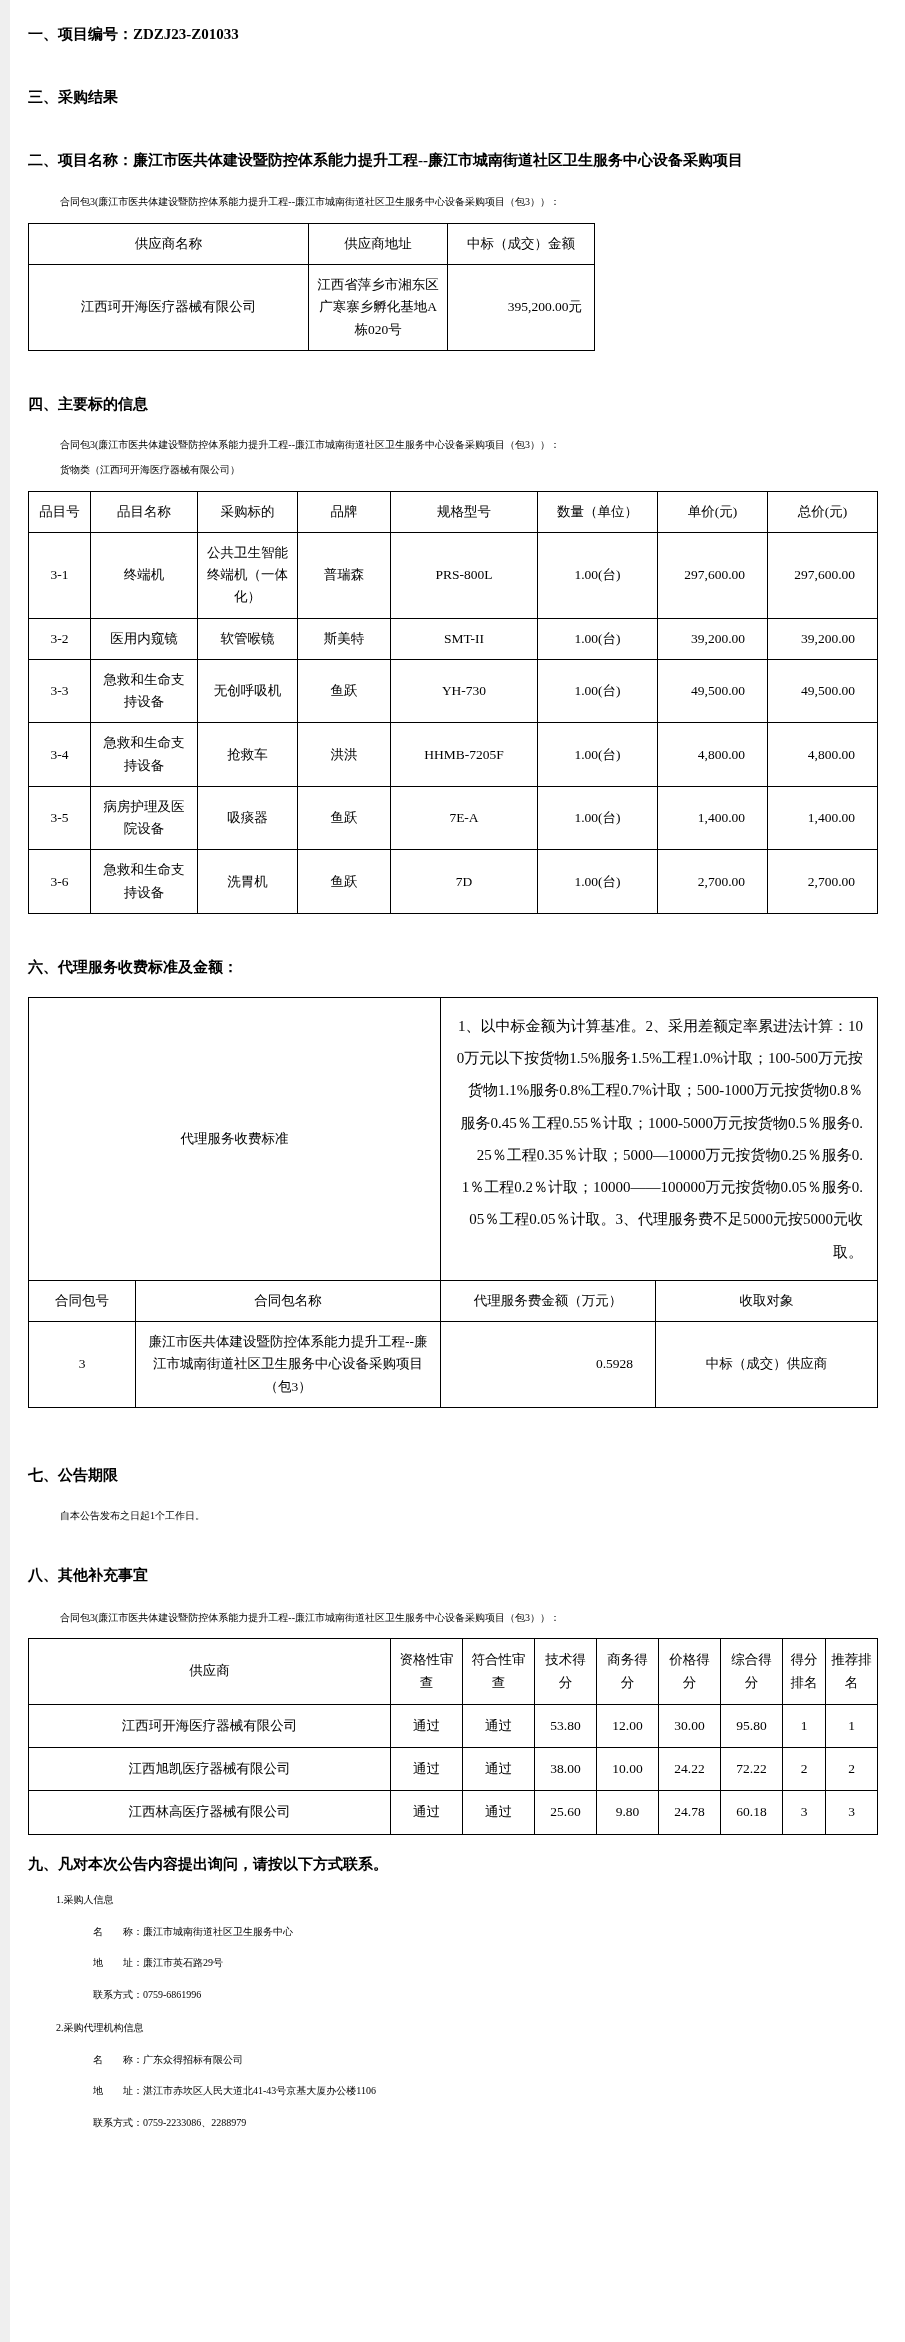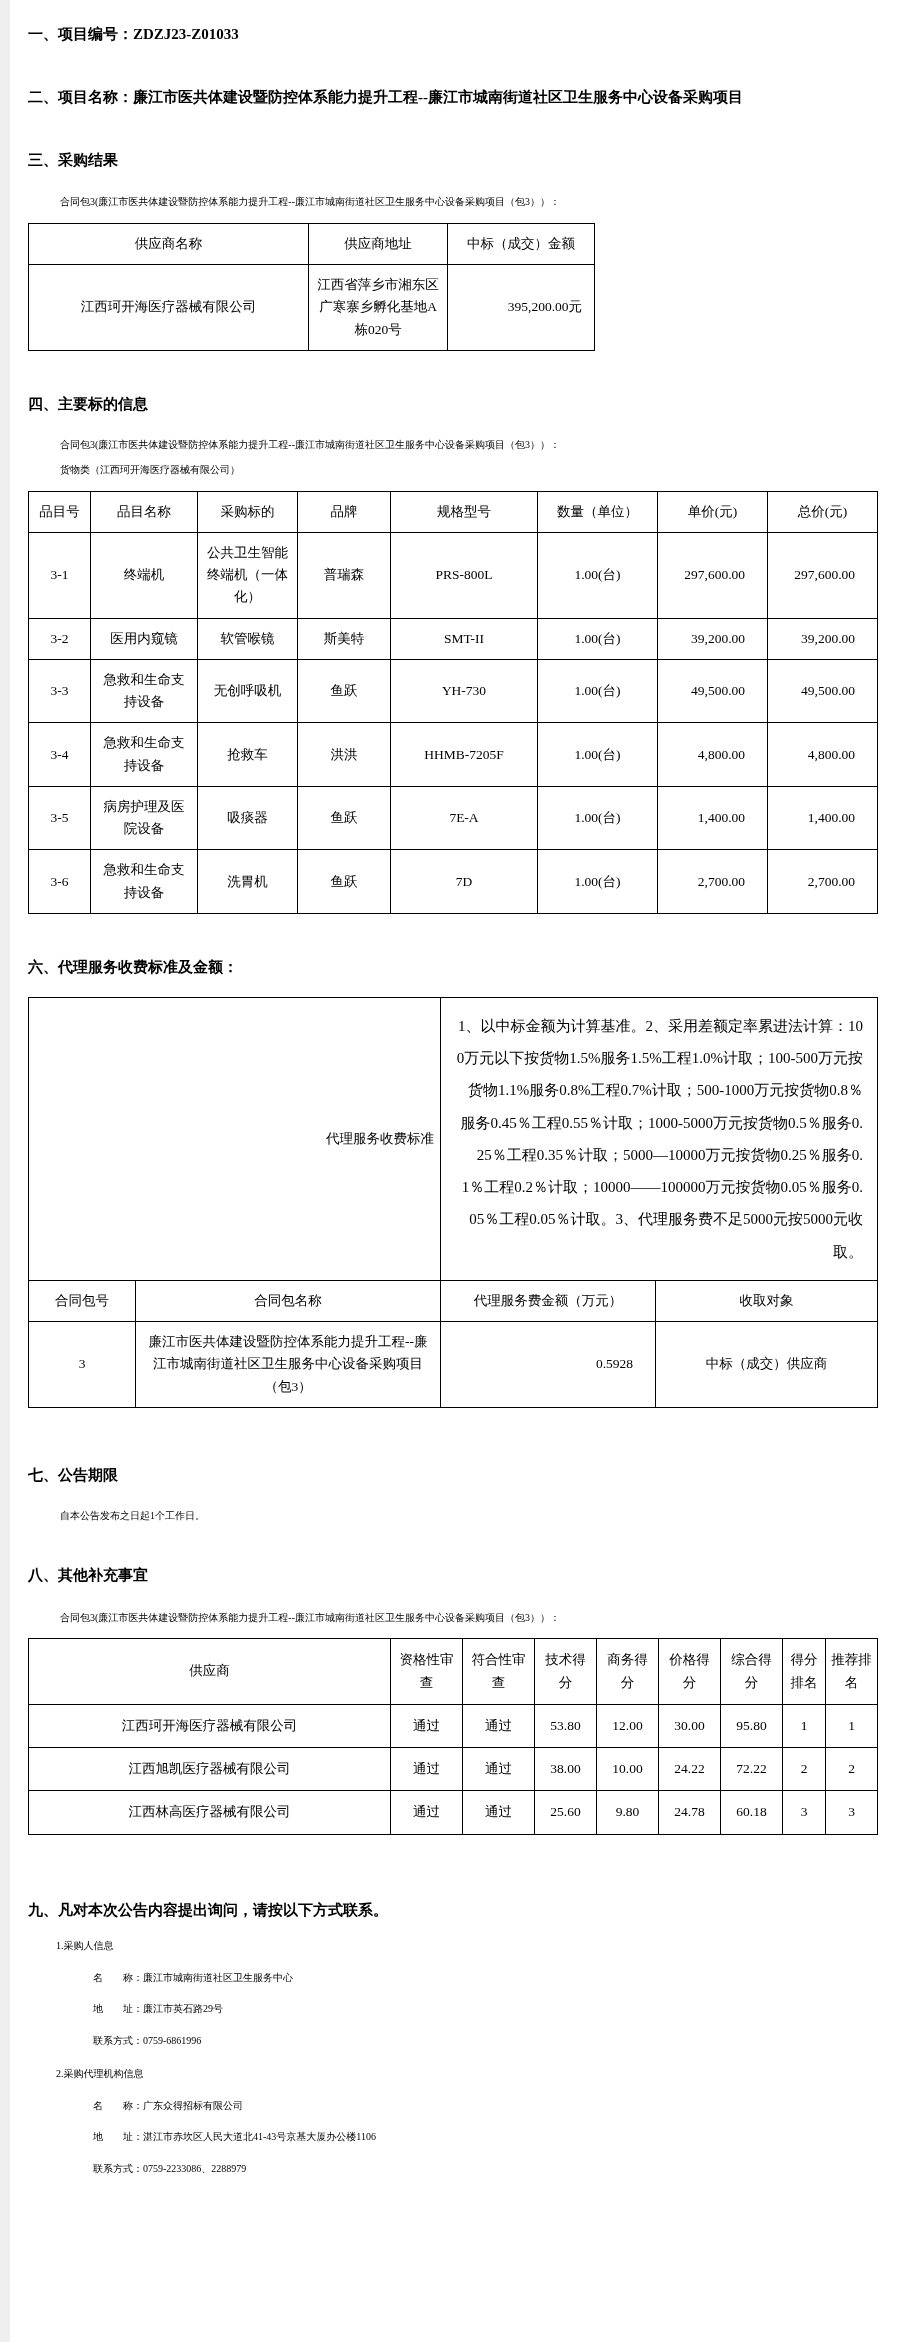--- a/index.html
+++ b/index.html
@@ -26,40 +26,40 @@
     text-align:center;
     vertical-align:middle;
     padding:9px 6px;
     line-height:1.65;
     word-break:break-all;
   }
   .tbl-result { width:566px; }
   .tbl-items, .tbl-fee, .tbl-score { width:849px; }
   .tbl-items td.num, .tbl-fee td.num { text-align:right; padding-right:22px; }
   .tbl-result td.amount { text-align:right; padding-right:12px; }
-  .fee-std-label { text-align:right; }
+  .fee-std-label { text-align:center; }
   .fee-std-text { text-align:right; padding:12px 14px; font-size:15px; line-height:2.15; word-break:break-all; }
   .tbl-score th, .tbl-score td { padding:10px 4px; }
 
   .contact-title { margin:20px 0 0 28px; }
   .contact-line { margin:18px 0 0 65px; }
-  .s9-heading { margin-top:66px; }
+  .s9-heading { margin-top:20px; }
 </style>
 </head>
 <body>
 
 <div class="left-strip"></div>
 
 <div class="page">
 
   <h2 class="sec-heading first">一、项目编号：ZDZJ23-Z01033</h2>
 
+  <h2 class="sec-heading">三、采购结果</h2>
+
   <h2 class="sec-heading">二、项目名称：廉江市医共体建设暨防控体系能力提升工程--廉江市城南街道社区卫生服务中心设备采购项目</h2>
-
-  <h2 class="sec-heading">三、采购结果</h2>
   <p class="intro">合同包3(廉江市医共体建设暨防控体系能力提升工程--廉江市城南街道社区卫生服务中心设备采购项目（包3））：</p>
 
   <table class="tbl-result">
     <colgroup>
         <col style="width:280px">
         <col style="width:139px">
         <col style="width:147px">
       </colgroup>
     <thead>
       <tr>

